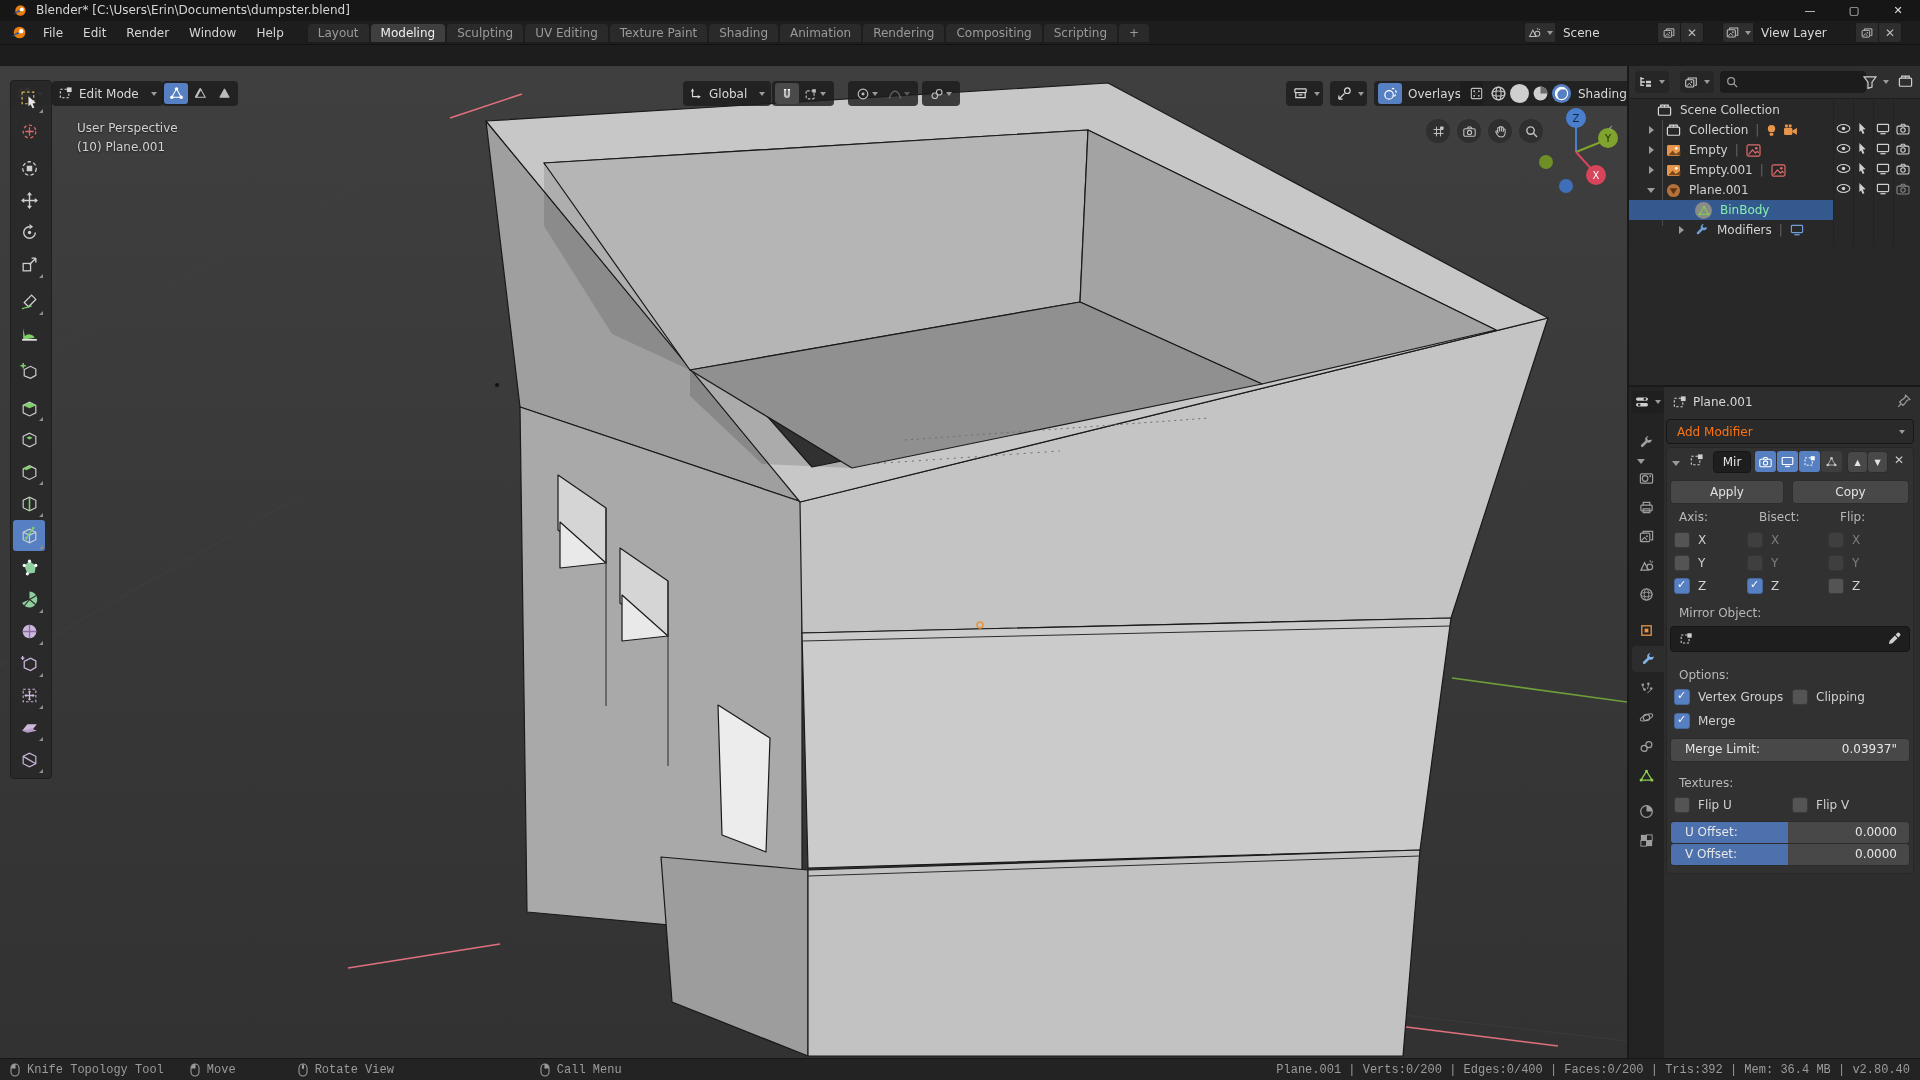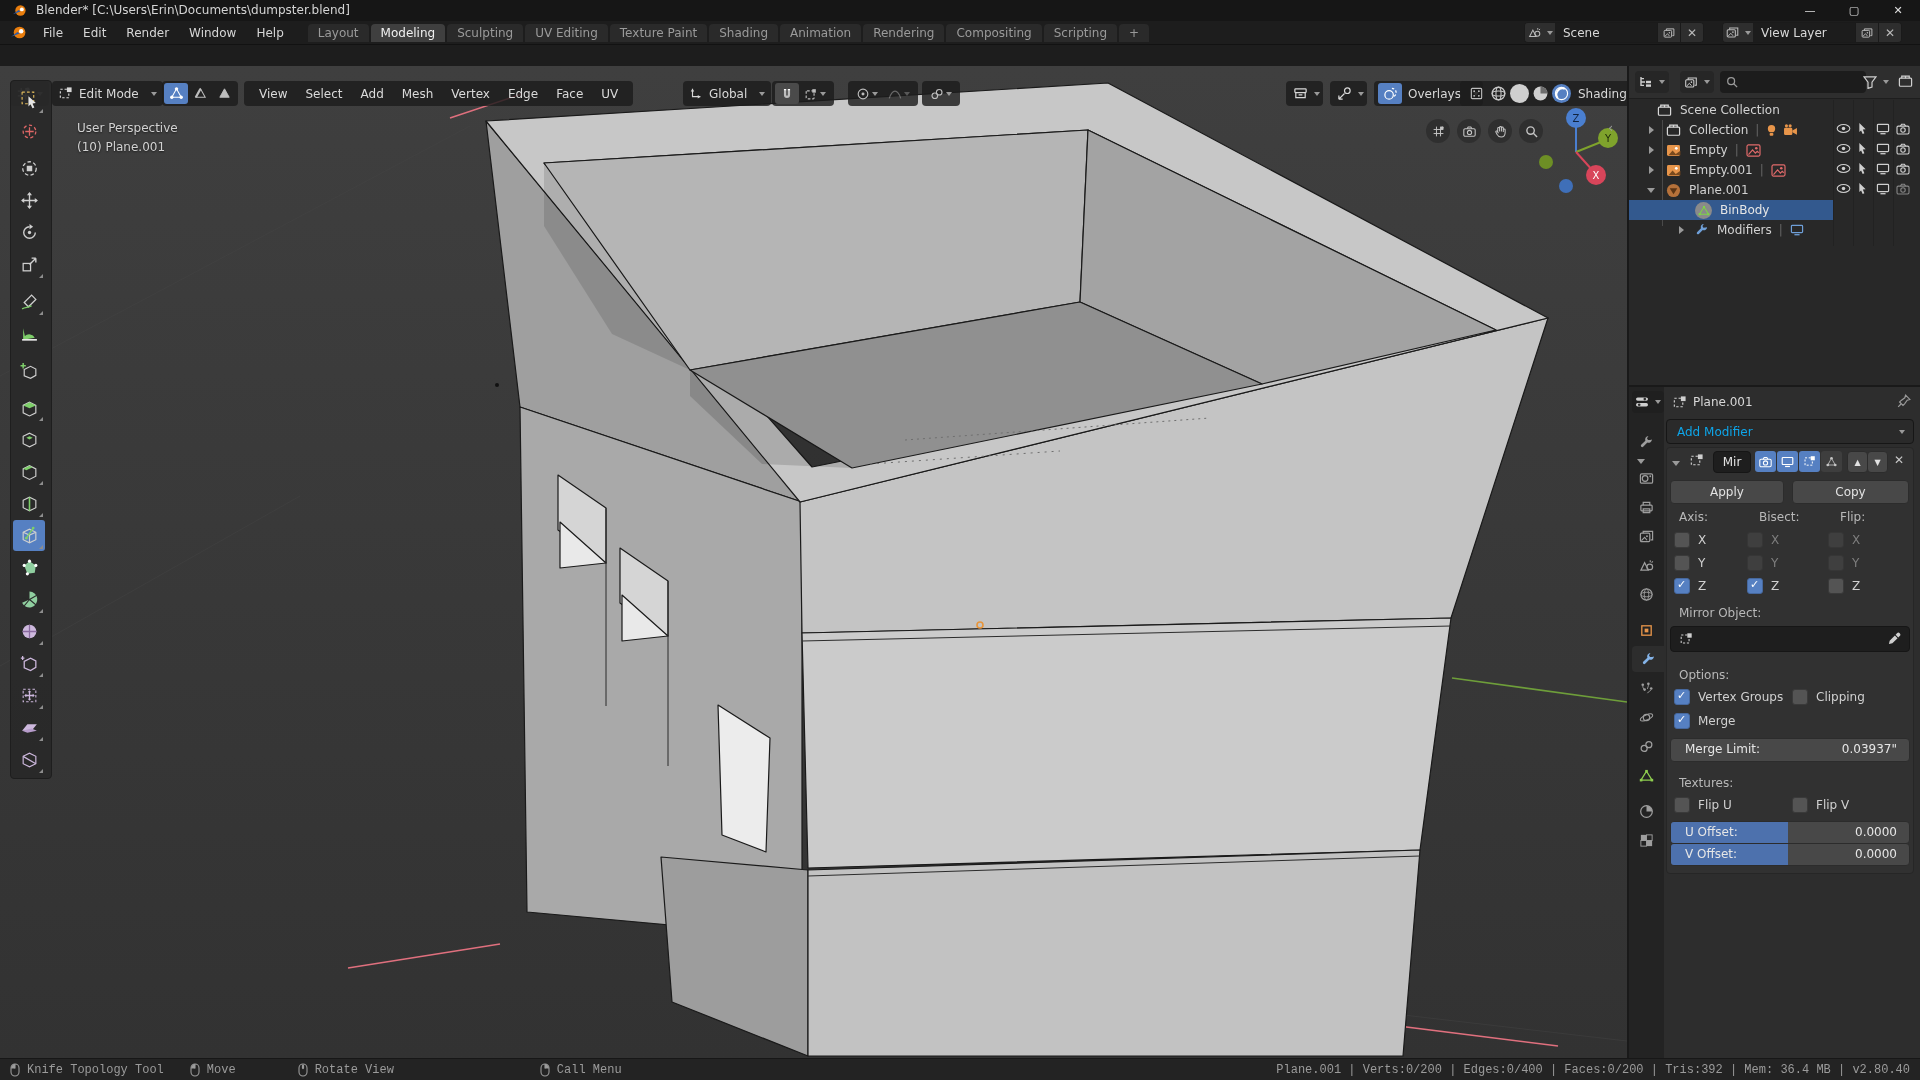--- a/index.html
+++ b/index.html
@@ -39,21 +39,21 @@
   .shadecirc{width:19px;height:19px;border-radius:50%;display:flex;align-items:center;justify-content:center;margin:0 1px;}
   #lefttoolbar{position:absolute;left:10px;top:14px;width:36px;background:rgba(41,41,41,.95);border:1px solid #1e1e1e;border-radius:4px;padding:2px;}
   .tbtn{width:32px;height:31px;border-radius:3px;display:flex;align-items:center;justify-content:center;position:relative;color:#cfcfcf;margin:1px 0;}
   .tbtn.active{background:#5680c2;}
   .tbtn.grp:after{content:"";position:absolute;right:2px;bottom:2px;border-left:4px solid transparent;border-bottom:4px solid #8d8d8d;}
   .gap{height:4px;}
   
   #outliner{left:1627px;top:66px;width:293px;height:319px;background:#282828;border-left:2px solid #191919;}
   #outliner .hdr{position:absolute;left:0;top:0;width:293px;height:32px;background:#2e2e2e;border-bottom:1px solid #1e1e1e;}
   .orow{position:absolute;left:0;width:293px;height:20px;display:flex;align-items:center;color:#d2d2d2;}
-  .orow.sel{background:#33598e;color:#e5e5e5;width:204px;}
+  .orow.sel{background:#33598e;color:#86efac;width:204px;}
   .exp{width:0;height:0;border-top:4px solid transparent;border-bottom:4px solid transparent;border-left:5px solid #9a9a9a;position:absolute;}
   .expd{width:0;height:0;border-left:4px solid transparent;border-right:4px solid transparent;border-top:5px solid #9a9a9a;position:absolute;top:8px;}
   .colsep{position:absolute;top:34px;height:146px;width:1px;background:#222;}
   .ricon{position:absolute;color:#cfcfcf;}
   
   #props{left:1627px;top:385px;width:293px;height:673px;background:#2d2d2d;border-left:2px solid #191919;border-top:2px solid #191919;}
   #tabstrip{position:absolute;left:0;top:0;width:35px;height:673px;background:#232323;}
   .ptab{position:absolute;left:0;width:35px;height:26px;display:flex;align-items:center;justify-content:center;color:#9e9e9e;}
   .ptab.active{background:#2d2d2d;border-radius:4px 0 0 4px;left:3px;width:32px;color:#84b3e8;}
   .plabel{position:absolute;color:#b8b8b8;}
@@ -542,30 +542,20 @@
           <svg class="ic" width="15" height="15">
             <use href="#i-seledge"></use>
           </svg>
         </div>
       <div class="selbtn">
           <svg class="ic" width="15" height="15">
             <use href="#i-selface"></use>
           </svg>
         </div>
     </div>
-    <div class="fpill" style="left:244px">
-      <span class="mi">View</span>
-      <span class="mi">Select</span>
-      <span class="mi">Add</span>
-      <span class="mi">Mesh</span>
-      <span class="mi">Vertex</span>
-      <span class="mi">Edge</span>
-      <span class="mi">Face</span>
-      <span class="mi">UV</span>
-    </div>
     <div class="fpill" style="left:683px">
         <svg class="ic" width="14" height="14">
           <use href="#i-axes"></use>
         </svg>
         <span style="margin:0 6px">Global</span>
         <span class="chev"></span>
       </div>
     <div class="fpill" style="left:772px;padding:0 3px">
       <div class="selbtn" style="background:#4a4a4a">
           <svg class="ic" width="14" height="14">
@@ -1073,21 +1063,21 @@
         <use href="#i-editmode"></use>
       </svg>
     <div class="abs" style="left:64px;top:8px;color:#d8d8d8">Plane.001</div>
     <div class="abs" style="left:268px;top:7px">
         <svg class="ic" width="14" height="14" color="#9a9a9a">
           <use href="#i-pin"></use>
         </svg>
       </div>
 
     <div class="pfield" style="left:37px;top:32px;width:246px;height:23px;background:#2a2a2a">
-      <span style="margin-left:10px;color:#0ea5e9">Add Modifier</span>
+      <span style="margin-left:10px;color:#f97316">Add Modifier</span>
       <span class="chev" style="position:absolute;right:8px"></span>
     </div>
 
     <div class="abs" style="left:37px;top:60px;width:246px;height:425px;background:#313131;border:1px solid #262626;border-radius:4px"></div>
     <span class="expd abs" style="left:8px;top:72px;position:absolute"></span>
     <div class="abs" style="left:43px;top:68px"><span class="expd" style="position:static;display:inline-block"></span></div>
     <svg class="ic abs" style="left:60px;top:66px" width="15" height="15" color="#cfcfcf">
         <use href="#i-editmode"></use>
       </svg>
     <div class="pfield" style="left:84px;top:64px;width:36px;height:20px;justify-content:center">

